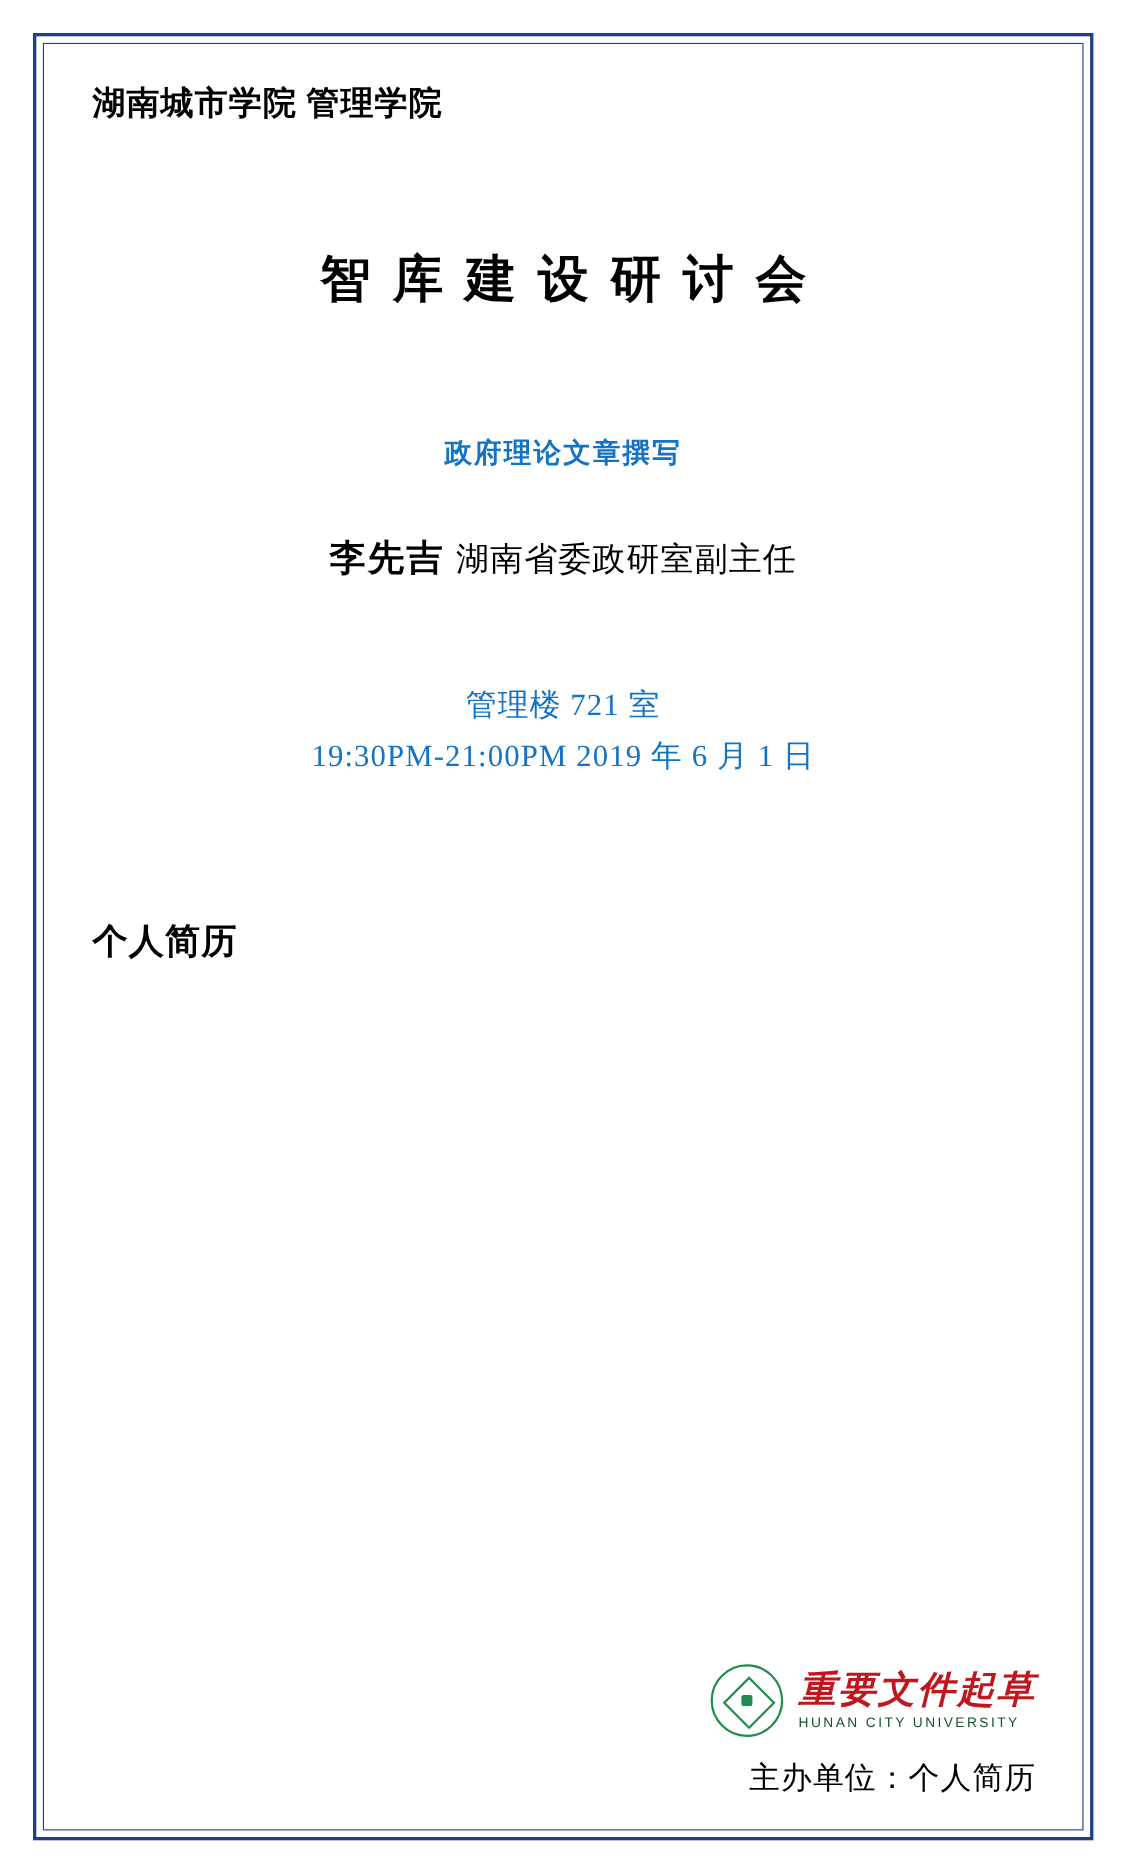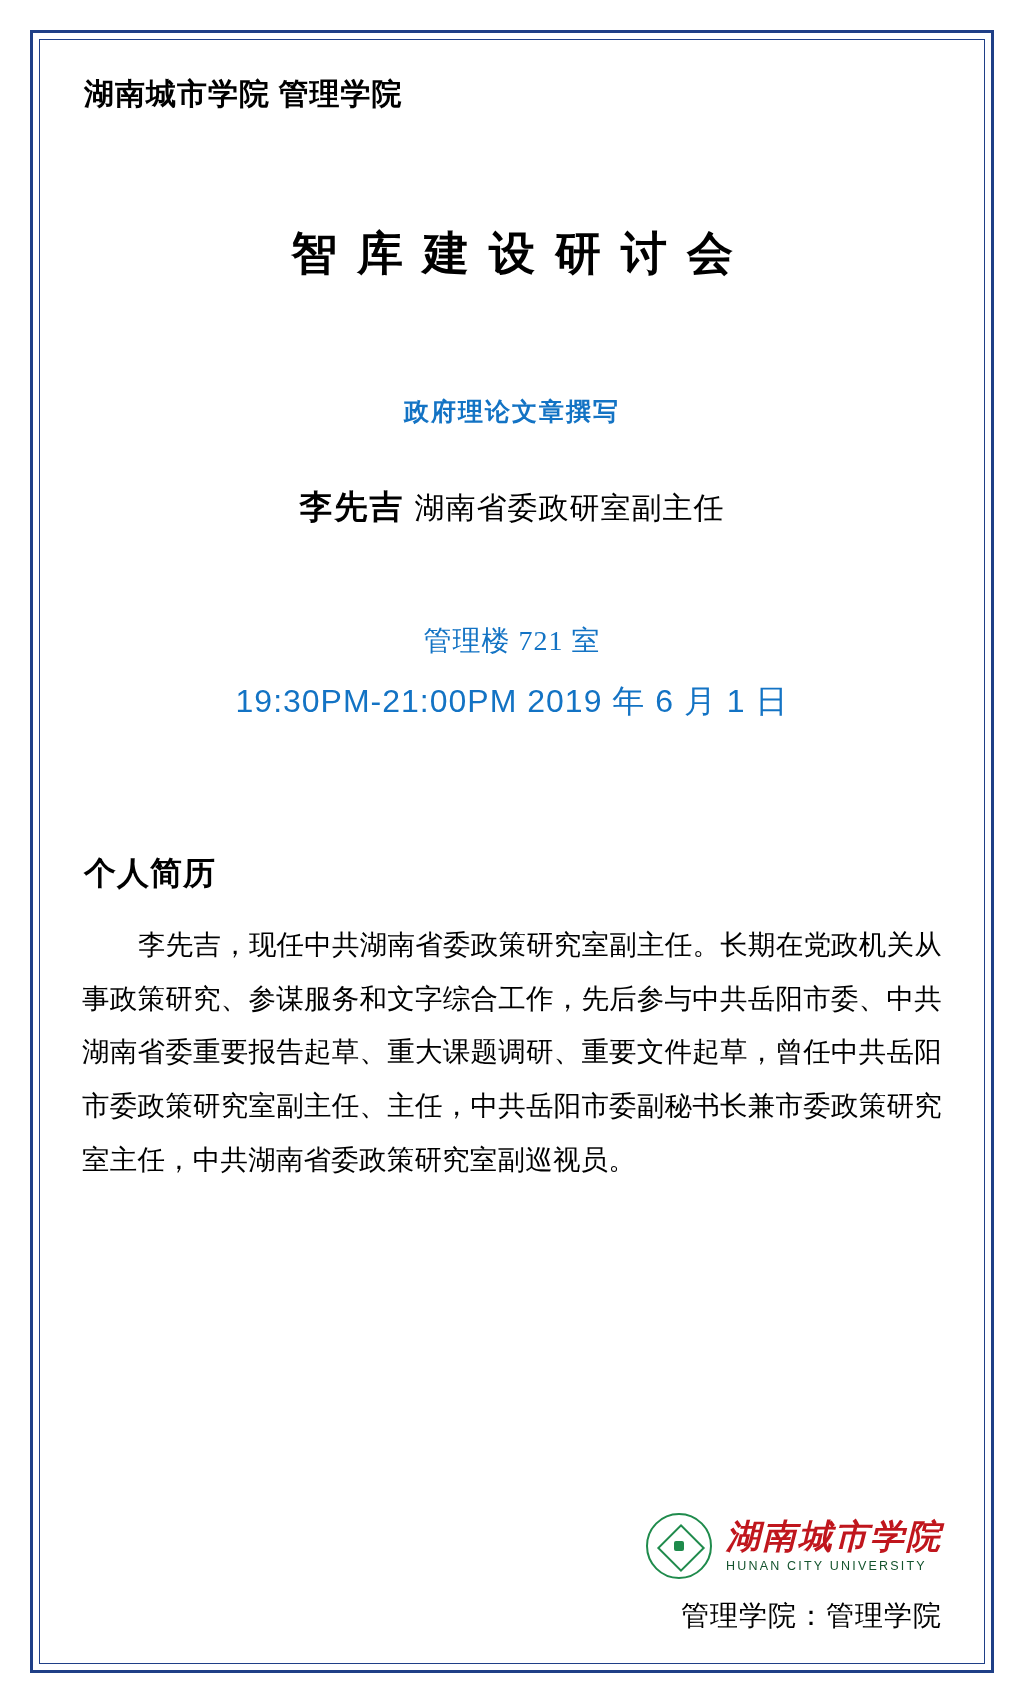--- a/index.html
+++ b/index.html
@@ -86,23 +86,23 @@
   .venue {
     text-align: center;
     margin-top: 92px;
     font-family: "Liberation Serif", serif;
     font-size: 28px;
     color: #1373c4;
     letter-spacing: 1px;
   }
   .datetime {
     text-align: center;
-    margin-top: 20px;
-    font-family: Liberation Sans, sans-serif;
-    font-size: 32px;
+    margin-top: 8px;
+    font-family: Liberation Serif, serif;
+    font-size: 28px;
     color: #1373c4;
     letter-spacing: 1px;
   }
   .bio-heading {
     margin-top: 128px;
     margin-left: 2px;
     font-family: "Liberation Sans", sans-serif;
     font-weight: bold;
     font-size: 32px;
     letter-spacing: 1px;
@@ -206,28 +206,27 @@
       <div class="subject">政府理论文章撰写</div>
 
       <div class="speaker-line">
         <span class="speaker-name">李先吉</span><span class="speaker-title">湖南省委政研室副主任</span>
       </div>
 
       <div class="venue">管理楼 721 室</div>
       <div class="datetime">19:30PM-21:00PM   2019 年 6 月 1 日</div>
 
       <div class="bio-heading">个人简历</div>
-      <div class="bio-body">李先吉，现任中共湖南省委政策研究室副主任。长期在党政机关从事政策研究、参谋服务和文字综合工作，先后参与中共岳阳市委、中共湖南省委重要报告起草、重大课题调研、重要文件起草，曾任中共岳阳市委政策研究室副主任、主任，中共岳阳市委副秘书长兼市委政策研究室主任，中共湖南省委政策研究室副巡视员。</div>
 
       <div class="footer">
         <div class="logo-row">
           <div class="logo-seal"></div>
           <div class="logo-text">
-            <span class="logo-cn">湖南城市学院</span>
+            <span class="logo-cn">重要文件起草</span>
             <span class="logo-en">HUNAN CITY UNIVERSITY</span>
           </div>
         </div>
-        <div class="host-line">管理学院：管理学院</div>
+        <div class="host-line">主办单位：个人简历</div>
       </div>
 
     </div>
   </div>
 </div>
 
 </body></html>

